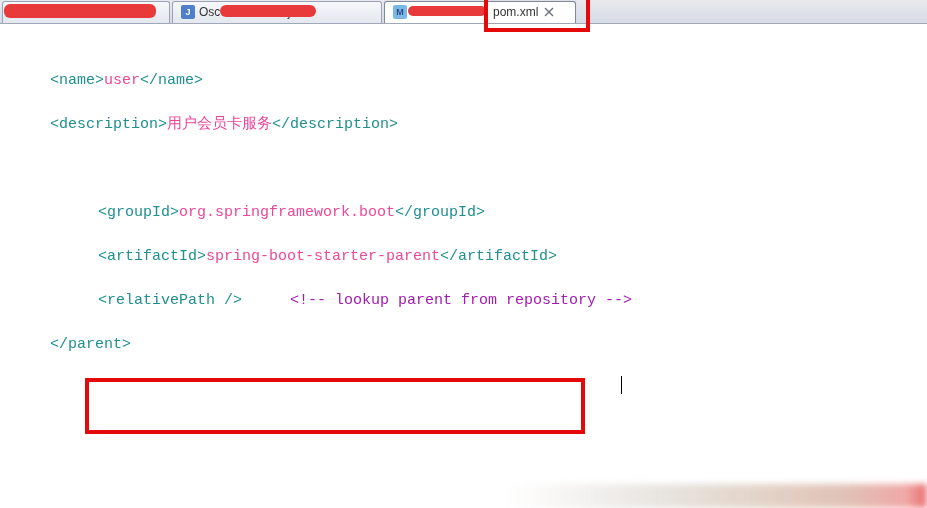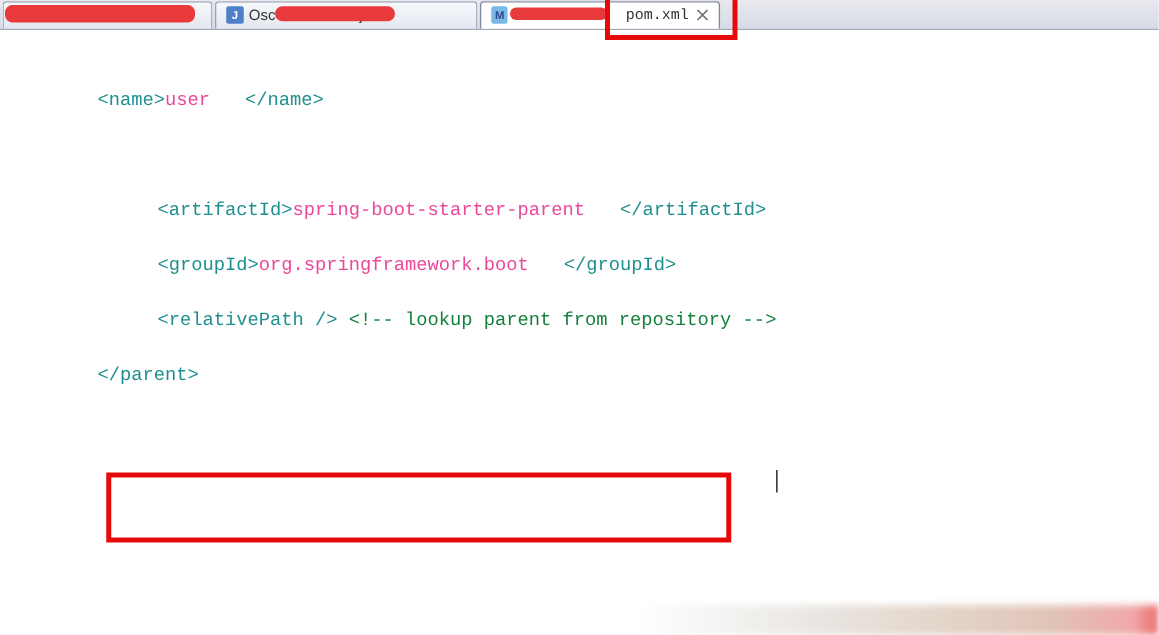--- a/index.html
+++ b/index.html
@@ -77,23 +77,23 @@
   .editor {
     padding: 24px 0 0 0;
     white-space: pre;
     line-height: 22px;
     position: relative;
   }
   .line { padding-left: 50px; height: 22px; }
   .i1 { padding-left: 50px; }
   .i2 { padding-left: 98px; }
 
-  .t  { color: #1f8f8f; margin-left: 28px; }   
+  .t  { color: #1f8f8f; }   
   .tx { color: #ec4899; }      
-  .cm { color: #15803d; }   
+  .cm { color: #a21caf; margin-left: 39px; }   
   .gray { color: #777; }
 
   
   .caret {
     position: absolute;
     width: 1px; height: 18px;
     background: #000;
   }
 
   
@@ -114,42 +114,43 @@
   </div>
   <div class="tab" style="width:210px;">
     <span class="icon icon-j">J</span>
     <span style="color:#333;">Osc</span>
     <span class="scribble" style="width:60px;"></span>
     <span style="color:#333; margin-left:4px;">.java</span>
   </div>
   <div class="tab active" style="width:192px;">
     <span class="icon icon-m">M</span>
     <span class="scribble gray" style="width:78px;"></span>
-    <span style="color:#333; margin-left:16px;font-family:Liberation Mono, monospace;">pom.xml</span>
+    <span style="color:#333; margin-left:4px;">pom.xml</span>
     <span class="close">
       <svg viewBox="0 0 10 10" width="10" height="10">
           <path d="M1 1 L9 9 M9 1 L1 9" stroke="#6a6f7a" stroke-width="1.4" fill="none"></path>
         </svg>
     </span>
   </div>
 </div>
 
 <div class="red-scribble" style="left:4px; top:4px; width:152px; height:14px;"></div>
 
 <div class="red-scribble" style="left:220px; top:5px; width:96px; height:12px;"></div>
 
 <div class="red-scribble" style="left:408px; top:6px; width:78px; height:10px;"></div>
 
 <div class="red-box" style="left:484px; top:-8px; width:106px; height:40px;" title="pom.xml highlight"></div>
 
 <div class="editor">
 <div class="line i1"><span class="t">&lt;name&gt;</span><span class="tx">user</span><span class="t">&lt;/name&gt;</span></div>
+<div class="line i1"><span class="t">&lt;description&gt;</span><span class="tx">用户会员卡服务</span><span class="t">&lt;/description&gt;</span></div>
 <div class="line"></div>
+<div class="line i2"><span class="t">&lt;groupId&gt;</span><span class="tx">org.springframework.boot</span><span class="t">&lt;/groupId&gt;</span></div>
 <div class="line i2"><span class="t">&lt;artifactId&gt;</span><span class="tx">spring-boot-starter-parent</span><span class="t">&lt;/artifactId&gt;</span></div>
-<div class="line i2"><span class="t">&lt;groupId&gt;</span><span class="tx">org.springframework.boot</span><span class="t">&lt;/groupId&gt;</span></div>
 <div class="line i2"><span class="t">&lt;relativePath /&gt;</span> <span class="cm">&lt;!-- lookup parent from repository --&gt;</span></div>
 <div class="line i1"><span class="t">&lt;/parent&gt;</span></div>
 <div class="line"></div>
 
 
 
 
 
 
 

